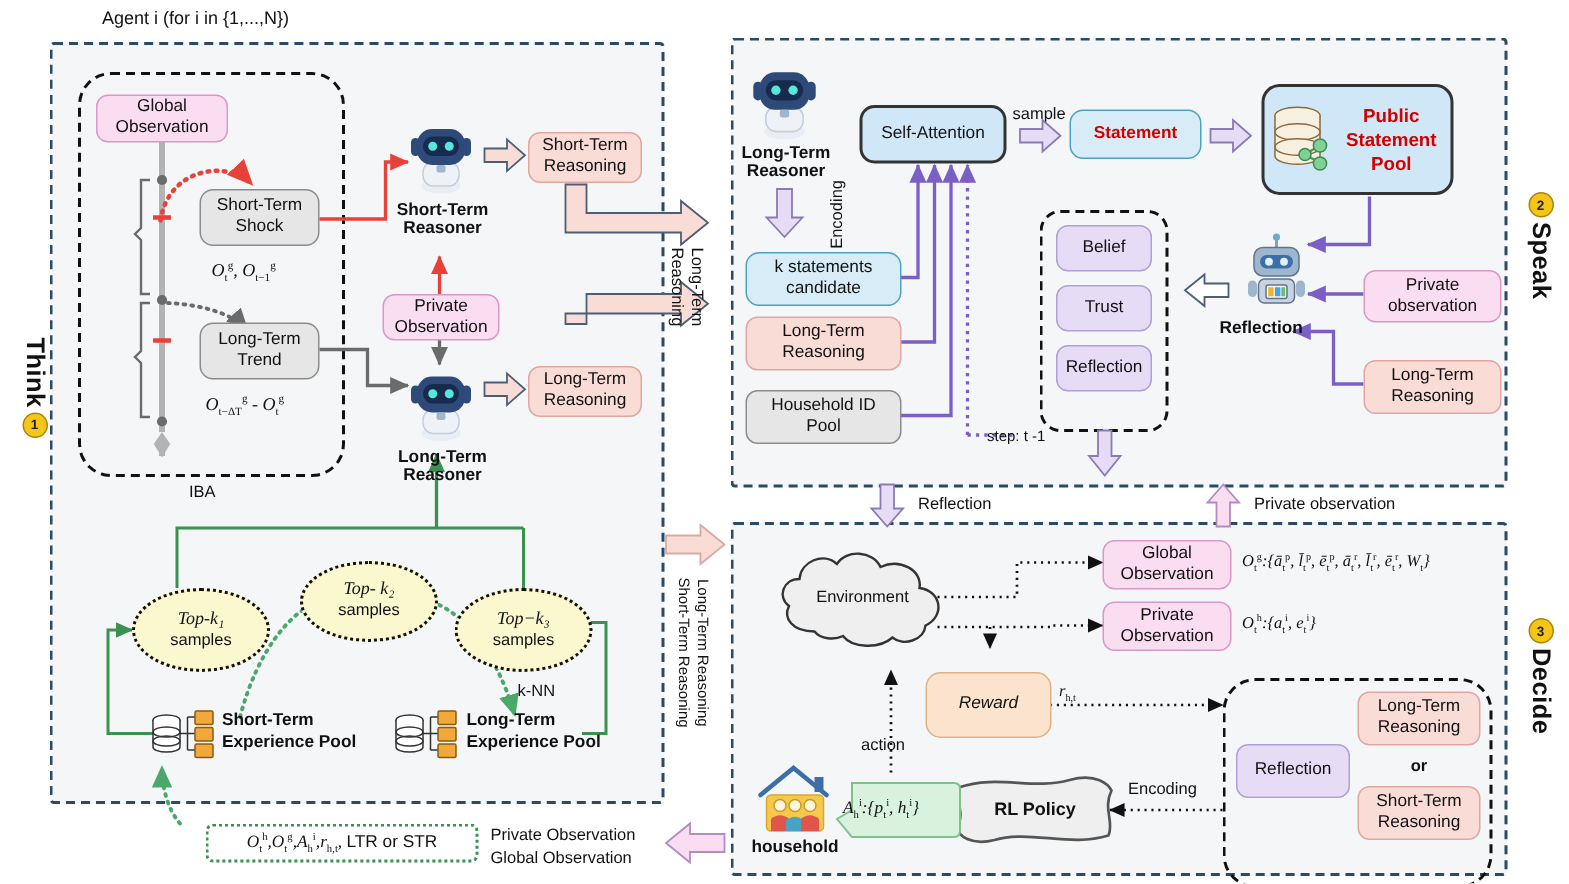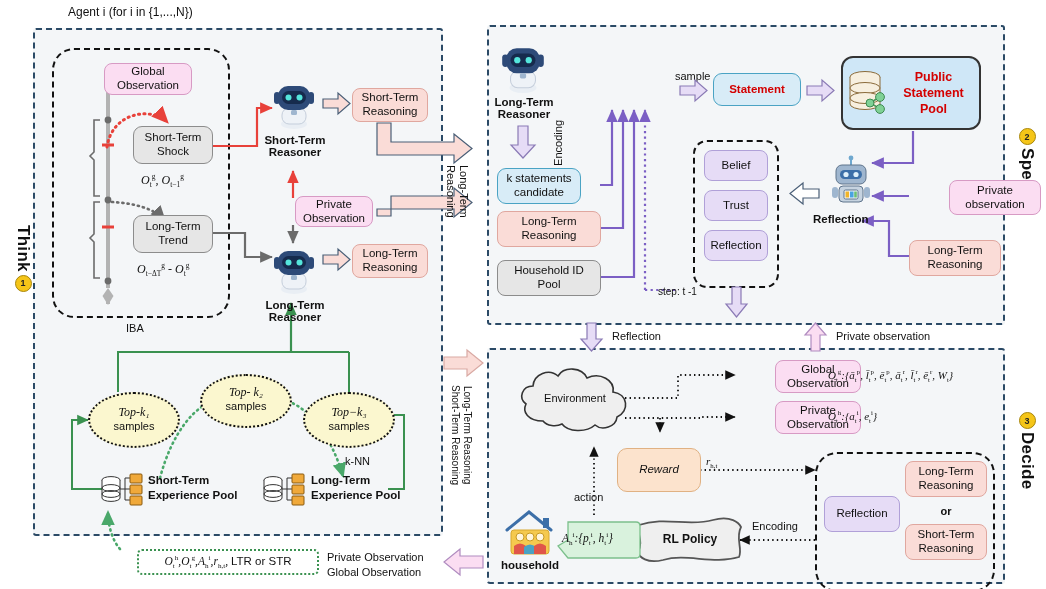--- a/index.html
+++ b/index.html
@@ -10,21 +10,21 @@
 
   
   .panel{background:#f4f6f8;border:2.5px dashed #2b4a66;}
   .inner-dash{border:2.5px dashed #111;border-radius:22px;background:transparent;}
   .inner-dash-sq{border:2.5px dashed #111;border-radius:14px;background:transparent;}
 
   
   .box{display:flex;align-items:center;justify-content:center;text-align:center;
        border-radius:8px;font-size:11.5px;line-height:1.18;color:#111;
        border:1.3px solid #888;background:#fff;padding:2px 3px;}
-  .pink   {background:#fbddf2;border-color:#d79ac4;margin-left:40px;}
+  .pink   {background:#fbddf2;border-color:#d79ac4;}
   .pinkred{background:#fadcd7;border-color:#e0a79f;}
   .grey   {background:#e6e6e6;border-color:#8c8c8c;}
   .blue   {background:#d8ecf7;border-color:#4aa3c4;}
   .bluedk {background:#cfe7f7;border-color:#333;border-width:2px;}
   .purple {background:#e6dcf6;border-color:#b0a0d8;}
   .orange {background:#fce3cd;border-color:#e0b183;font-style:italic;}
   .yellowE{background:#fbf7cf;border:2px dotted #111;border-radius:50%;}
 
   .lbl{position:absolute;font-size:11px;color:#111;white-space:nowrap;}
   .lbl.sm{font-size:10px;}
@@ -326,55 +326,56 @@
       <rect x="19" y="30" width="6" height="5" rx="1.5" fill="#9fb6cf"></rect>
     </svg>
   </div>
   <div class="abs lbl bold" style="left:492px;top:96px;width:64px;text-align:center;white-space:pre-line;font-size:11.5px;">Long-Term
 Reasoner</div>
 
   <svg class="barrow" style="left:510px;top:125px;" width="26" height="34">
     <path d="M8,1 L18,1 L18,20 L25,20 L13,33 L1,20 L8,20 Z" fill="#e6dcf6" stroke="#8a7ab5" stroke-width="1.2"></path>
   </svg>
 
+  <div class="abs box bluedk" style="left:573px;top:70px;width:98px;height:39px;border-radius:10px;">Self-Attention</div>
 
   <div class="abs lbl" style="left:675px;top:70px;">sample</div>
 
   <svg class="barrow" style="left:679px;top:79px;" width="30" height="24">
     <path d="M1,7 L16,7 L16,1 L28,11.5 L16,22 L16,16 L1,16 Z" fill="#e6dcf6" stroke="#8a7ab5" stroke-width="1.2"></path>
   </svg>
 
   <div class="abs box blue" style="left:713px;top:73px;width:88px;height:33px;border-radius:9px;">
     <span class="red">Statement</span>
   </div>
 
   <svg class="barrow" style="left:806px;top:79px;" width="30" height="24">
     <path d="M1,7 L16,7 L16,1 L28,11.5 L16,22 L16,16 L1,16 Z" fill="#e6dcf6" stroke="#8a7ab5" stroke-width="1.2"></path>
   </svg>
 
-  <div class="abs box bluedk" style="left:841px;top:56px;width:140px;height:74px;border-radius:12px;justify-content:center;padding-left:2px;">
+  <div class="abs box bluedk" style="left:841px;top:56px;width:128px;height:74px;border-radius:12px;justify-content:center;padding-left:2px;">
     <span style="display:inline-block;width:46px;height:50px;flex:none;">
       <svg width="46" height="50" viewBox="0 0 46 50" style="position:static;">
         <ellipse cx="20" cy="9" rx="15" ry="5.5" fill="#f7efdf" stroke="#8a6a3a"></ellipse>
         <path d="M5,9 L5,36 A15,5.5 0 0 0 35,36 L35,9" fill="#f7efdf" stroke="#8a6a3a"></path>
         <ellipse cx="20" cy="20" rx="15" ry="5.5" fill="#f7efdf" stroke="#8a6a3a"></ellipse>
         <ellipse cx="20" cy="30" rx="15" ry="5.5" fill="#f7efdf" stroke="#8a6a3a"></ellipse>
         <line x1="25" y1="35" x2="33" y2="30" stroke="#4a9a5a" stroke-width="1.6"></line>
         <line x1="25" y1="35" x2="34" y2="40" stroke="#4a9a5a" stroke-width="1.6"></line>
         <circle cx="25" cy="35" r="4" fill="#7fd196" stroke="#3e8a52"></circle>
         <circle cx="35" cy="29" r="4.4" fill="#7fd196" stroke="#3e8a52"></circle>
         <circle cx="35" cy="41" r="4.4" fill="#7fd196" stroke="#3e8a52"></circle>
       </svg>
     </span>
     <span class="red" style="flex:1;white-space:pre-line;line-height:1.28;font-size:12.5px;">Public
 Statement
 Pool</span>
   </div>
 
-  <div class="abs box blue" style="left:497px;top:168px;width:84px;height:36px;white-space:pre-line;border-radius:9px;">k statements
+  <div class="abs box blue" style="left:497px;top:168px;width:104px;height:36px;white-space:pre-line;border-radius:9px;">k statements
 candidate</div>
   <div class="abs box pinkred" style="left:497px;top:211px;width:104px;height:36px;white-space:pre-line;">Long-Term
 Reasoning</div>
   <div class="abs box grey" style="left:497px;top:260px;width:104px;height:36px;white-space:pre-line;">Household ID
 Pool</div>
 
   <div class="abs vert-l lbl" style="left:552px;top:120px;font-size:11px;">Encoding</div>
 
   <div class="abs inner-dash-sq" style="left:693px;top:140px;width:86px;height:148px;"></div>
   <div class="abs box purple" style="left:704px;top:150px;width:64px;height:31px;">Belief</div>

